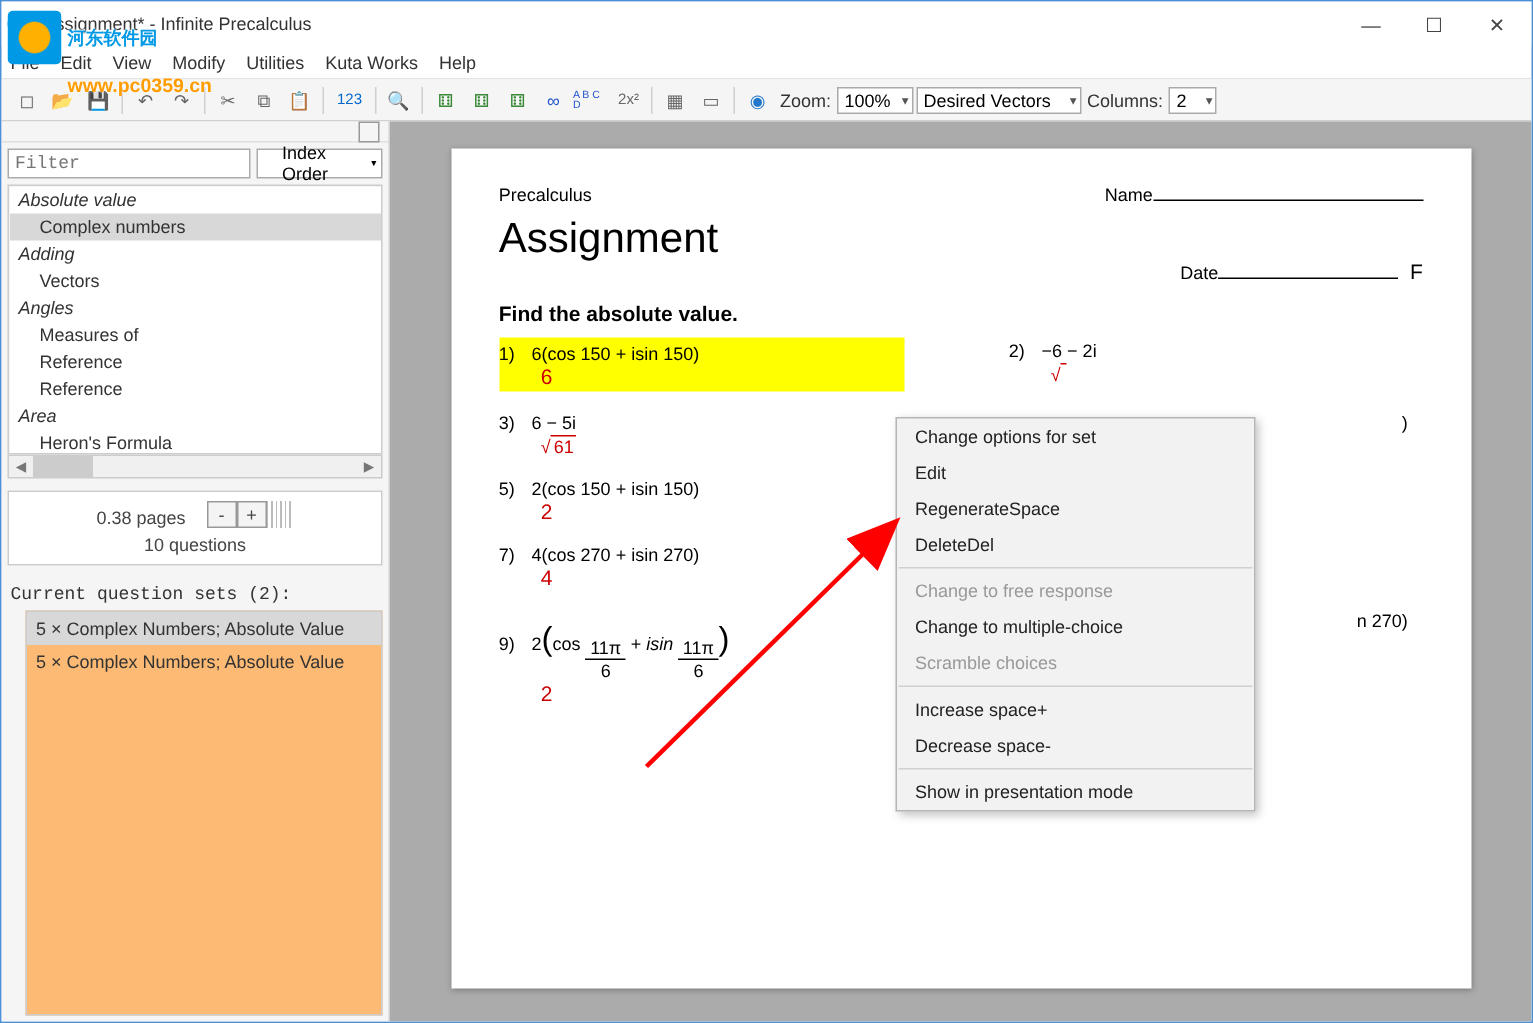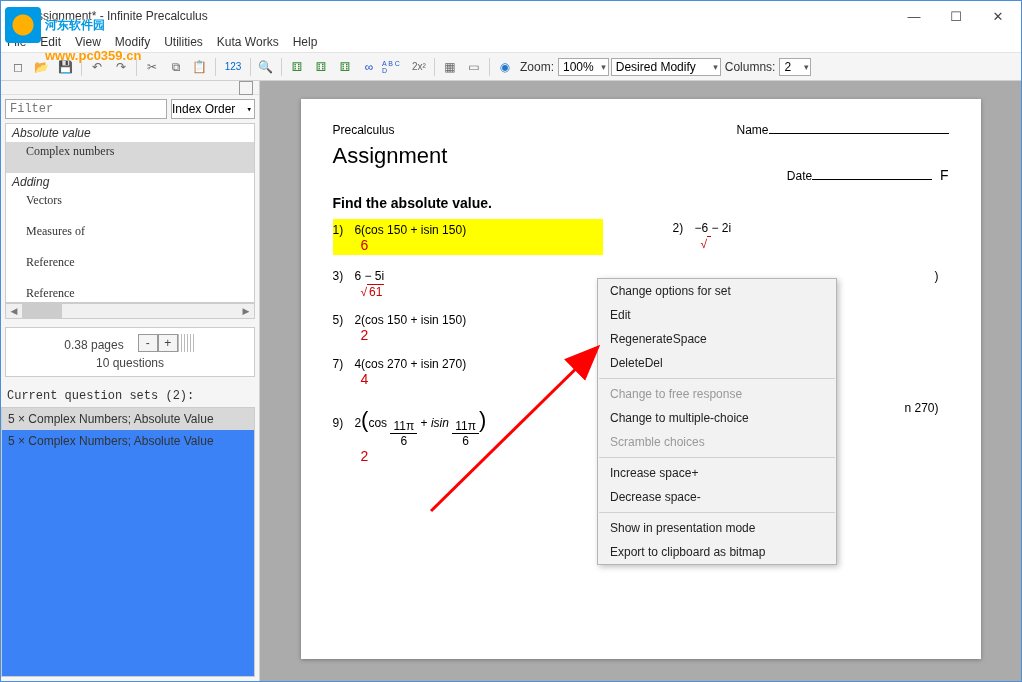--- a/index.html
+++ b/index.html
@@ -21,48 +21,48 @@
 .tselect { border: 1px solid #aaa; background: #fff; height: 18px; padding: 0 14px 0 4px; font-size: 11px; display: inline-flex; align-items: center; position: relative; }
 .tselect::after { content: "▾"; position: absolute; right: 2px; font-size: 9px; color: #555; }
 .dock-icon { position: absolute; right: 6px; width: 14px; height: 14px; border: 1px solid #999; }
 
 .body-area { display: flex; height: calc(100% - 80px); }
 .sidebar { width: 259px; background: #f5f5f5; border-right: 1px solid #d0d0d0; display: flex; flex-direction: column; position: relative; }
 .sidebar .dock { height: 14px; position: relative; border-bottom: 1px solid #e0e0e0; }
 .sidebar .dock .dock-icon { top: 0; }
 .filter-row { padding: 4px; display: flex; gap: 4px; }
 .filter-input { flex: 1; border: 1px solid #aaa; height: 20px; padding: 0 4px; font-family: "Courier New", monospace; font-size: 12px; }
-.filter-select { width: 108px; border: 1px solid #aaa; height: 20px; padding: 0 14px 0 0; font-family: "Courier New", monospace; font-size: 12px; background: #fff; position: relative; display: flex; align-items: center; }
+.filter-select { width: 108px; border: 1px solid #aaa; height: 20px; padding: 0 14px 0 16px; font-family: "Courier New", monospace; font-size: 12px; background: #fff; position: relative; display: flex; align-items: center; }
 .filter-select::after { content: "▾"; position: absolute; right: 2px; font-size: 9px; }
 
 .tree { flex: 0 0 180px; background: #fff; border: 1px solid #ccc; margin: 0 4px; overflow-y: auto; font-size: 12px; }
 .tree .cat { font-style: italic; padding: 2px 6px; color: #333; }
-.tree .item { padding: 2px 6px 14px 20px; color: #333; font-family: Liberation Serif, serif; }
+.tree .item { padding: 2px 6px 2px 20px; color: #333; }
 .tree .item.sel { background: #d8d8d8; }
 .hscroll { height: 16px; margin: 0 4px; background: #f0f0f0; border: 1px solid #ccc; display: flex; }
 .hscroll .ar { width: 16px; text-align: center; font-size: 9px; line-height: 14px; color: #777; }
 .hscroll .track { flex: 1; position: relative; }
 .hscroll .thumb { position: absolute; left: 0; width: 40px; height: 100%; background: #ccc; }
 
 .stats-box { margin: 8px 4px; border: 1px solid #ccc; background: #fff; padding: 6px; font-family: "Courier New", monospace; font-size: 12px; color: #444; }
 .stats-box .row { display: flex; align-items: flex-end; justify-content: center; gap: 6px; }
 .stats-box .btns { display: flex; gap: 0; margin-left: 8px; }
 .stats-box .sbtn { width: 20px; height: 18px; border: 1px solid #999; background: #f4f4f4; display: flex; align-items: center; justify-content: center; font-size: 12px; }
 .stats-box .grip { width: 18px; height: 18px; background: repeating-linear-gradient(90deg,#bbb,#bbb 1px,transparent 1px,transparent 3px); }
 
 .qsets-label { margin: 4px 6px; font-family: "Courier New", monospace; font-size: 12px; color: #333; }
-.qsets { flex: 1; background: #3b82f6; border: 1px solid #ccc; margin: 0 4px 4px 0; overflow: auto; }
+.qsets { flex: 1; background: #fdba74; border: 1px solid #ccc; margin: 0 4px 4px 16px; overflow: auto; }
 .qsets .row { padding: 4px 6px; color: #333; }
 .qsets .row.sel { background: #d8d8d8; }
 
 .doc-area { flex: 1; background: #ababab; overflow: auto; position: relative; }
 .page { background: #fff; margin: 18px auto; width: 680px; min-height: 560px; padding: 24px 32px; position: relative; box-shadow: 0 1px 4px rgba(0,0,0,.3); font-family: "Times New Roman", serif; }
 .page .hdr-line { display: flex; justify-content: space-between; font-size: 14px; gap: 26px; }
 .page .hdr-line .ul { border-bottom: 1px solid #000; display: inline-block; width: 180px; }
-.page h1 { font-size: 22px; font-weight: normal; margin: 6px 0 14px 0; }
+.page h1 { font-size: 28px; font-weight: normal; margin: 6px 0 14px 0; }
 .page .section-title { font-size: 14px; font-weight: bold; margin: 12px 0 8px 0; }
 .questions { display: grid; grid-template-columns: 270px 1fr; row-gap: 12px; column-gap: 70px; }
 .q { font-size: 14px; }
 .q .num { display: inline-block; width: 18px; }
 .q .answer { color: #c00; margin-left: 28px; font-size: 14px; }
 .q.sel { background: #ffff00; padding: 2px 0; }
 .frac { display: inline-block; text-align: center; vertical-align: middle; }
 .frac .n { display: block; border-bottom: 1px solid #000; padding: 0 3px; font-size: 12px; margin-top: 20px; }
 .frac .d { display: block; font-size: 12px; padding: 0 3px; }
 .sqrt { display: inline-block; position: relative; }
@@ -142,21 +142,21 @@
   <div class="tbtn-sep"></div>
   <div class="tbtn">▦</div>
   <div class="tbtn">▭</div>
   <div class="tbtn-sep"></div>
   <div class="tbtn" style="color:#2277cc">◉</div>
   <span class="tlabel">Zoom:</span>
   <span class="tselect">
       <span>100%</span>
     </span>
   <span class="tselect" style="width:110px">
-      <span>Desired Modify</span>
+      <span>Desired Vectors</span>
     </span>
   <span class="tlabel">Columns:</span>
   <span class="tselect" style="width:32px">
       <span>2</span>
     </span>
 </div>
 
 <div class="body-area">
 
   <div class="sidebar">
@@ -167,20 +167,21 @@
       <input class="filter-input" placeholder="Filter" style="">
       <div class="filter-select">
           <span>Index Order</span>
         </div>
     </div>
     <div class="tree" id="tree">
         <div class="cat">Absolute value</div>
         <div class="item sel">Complex numbers</div>
         <div class="cat">Adding</div>
         <div class="item">Vectors</div>
+        <div class="cat">Angles</div>
         <div class="item">Measures of</div>
         <div class="item">Reference</div>
         <div class="item">Reference</div>
         <div class="cat">Area</div>
         <div class="item">Heron's Formula</div>
       </div>
     <div class="hscroll">
       <div class="ar">◀</div>
       <div class="track">
           <div class="thumb"></div>
@@ -300,24 +301,20 @@
     </div>
     <div class="mitem">
       <span>Decrease space</span>
       <span>-</span>
     </div>
     <div class="msep"></div>
     <div class="mitem">
       <span>Show in presentation mode</span>
       <span></span>
     </div>
-    <div class="mitem">
-      <span>Export to clipboard as bitmap</span>
-      <span></span>
-    </div>
   </div>
 
 <svg class="arrow-overlay">
   <defs>
       <marker id="ah" markerWidth="12" markerHeight="12" refX="10" refY="5" orient="auto">
         <path d="M0,0 L12,5 L0,10 Z" fill="#ff0000"></path>
       </marker>
     </defs>
   <line x1="130" y1="430" x2="295" y2="268" stroke="#ff0000" stroke-width="3" marker-end="url(#ah)"></line>
 </svg>

